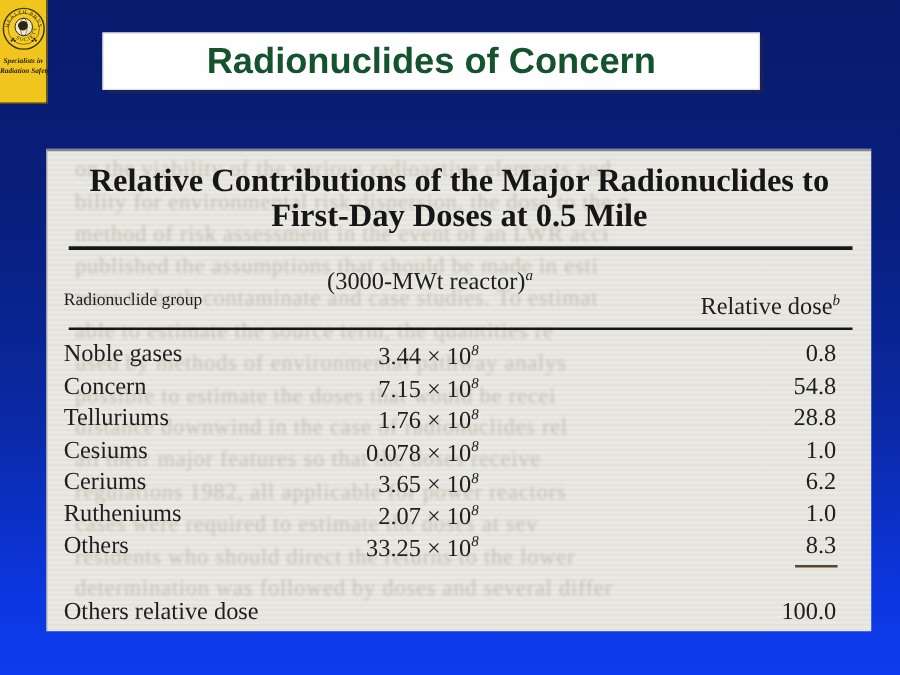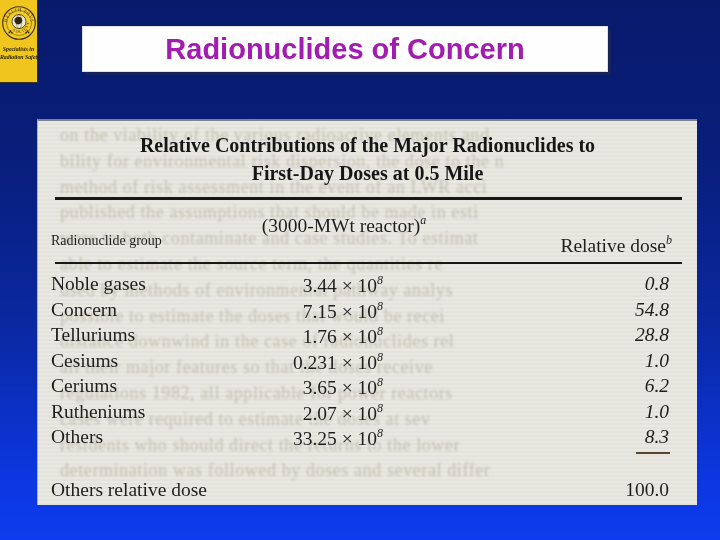--- a/index.html
+++ b/index.html
@@ -23,21 +23,21 @@
 
   
   .banner{
     position:absolute; left:82px; top:26px; width:526px; height:46px;
     background:#fefefe; border:1px solid #e0e0e0; box-sizing:border-box;
     box-shadow:3px 3px 0 rgba(35,40,70,0.55);
     display:flex; align-items:center; justify-content:center;
   }
   .banner .t{
     font-family:"Liberation Sans", sans-serif; font-weight:bold; font-size:29px;
-    color:#a21caf; letter-spacing:0px; white-space:nowrap;
+    color:#14532d; letter-spacing:0px; white-space:nowrap;
   }
 
   
   .scan{
     position:absolute; left:37px; top:119px; width:660px; height:386px;
     background:#e9e8e2; box-sizing:border-box;
     border-top:2px solid rgba(45,50,75,0.55); border-left:1px solid rgba(110,110,118,0.45);
     color:#1e1e1e;
   }
   .scan::after{
@@ -48,36 +48,36 @@
   .ghost{
     position:absolute; inset:0; overflow:hidden; z-index:1;
     filter:blur(1.3px); opacity:0.55; color:#a89f8c;
     font-size:18px; line-height:25.8px; padding:2px 16px 0 22px; box-sizing:border-box;
   }
   .ghost div{white-space:nowrap; letter-spacing:0.6px;}
 
   .scan-content{position:absolute; inset:0; z-index:2;}
   .fig-title{
     position:absolute; top:10px; left:0; width:100%; text-align:center;
-    font-weight:bold; font-size:20px; line-height:28px; color:#161616;
+    font-weight:bold; font-size:26px; line-height:28px; color:#161616;
   }
   .rule{position:absolute; left:17px; width:627px; background:#171717;}
   .rule.thick{top:76px; height:3px;}
   .rule.thin{top:141px; height:2px;}
 
   .th1{position:absolute; left:13px; top:112px; font-size:14px;}
   .th2{position:absolute; left:126px; top:86px; width:360px; text-align:center; font-size:19.5px; line-height:26px;}
   .th3{position:absolute; right:25px; top:112px; font-size:19.5px;margin-left:47px;}
   sup{font-style:italic; font-size:12px;}
 
   .rows{position:absolute; left:13px; top:152px; width:622px;}
   .row{position:relative; height:25.5px; font-size:19.5px;}
   .row .c1{position:absolute; left:0; top:0;}
   .row .c2{position:absolute; right:290px; top:0;}
-  .row .c3{position:absolute; right:4px; top:0;font-style:italic;}
+  .row .c3{position:absolute; right:4px; top:0;}
   .underline-74{position:absolute; top:331px; right:27px; width:34px; height:2px; background:#5a4630;}
   .total-row{position:absolute; left:13px; top:358px; width:622px; font-size:19.5px;}
   .total-row .c3{position:absolute; right:4px; top:0;}
 </style>
 </head>
 <body>
 
 <div class="slide">
 
   <div class="logo">
@@ -166,21 +166,21 @@
           <span class="c2"><span>7.15 × 10</span><sup>8</sup></span>
           <span class="c3">54.8</span>
         </div>
         <div class="row">
           <span class="c1">Telluriums</span>
           <span class="c2"><span>1.76 × 10</span><sup>8</sup></span>
           <span class="c3">28.8</span>
         </div>
         <div class="row">
           <span class="c1">Cesiums</span>
-          <span class="c2"><span>0.231 × 10</span><sup>8</sup></span>
+          <span class="c2"><span>0.078 × 10</span><sup>8</sup></span>
           <span class="c3">1.0</span>
         </div>
         <div class="row">
           <span class="c1">Ceriums</span>
           <span class="c2"><span>3.65 × 10</span><sup>8</sup></span>
           <span class="c3">6.2</span>
         </div>
         <div class="row">
           <span class="c1">Rutheniums</span>
           <span class="c2"><span>2.07 × 10</span><sup>8</sup></span>

